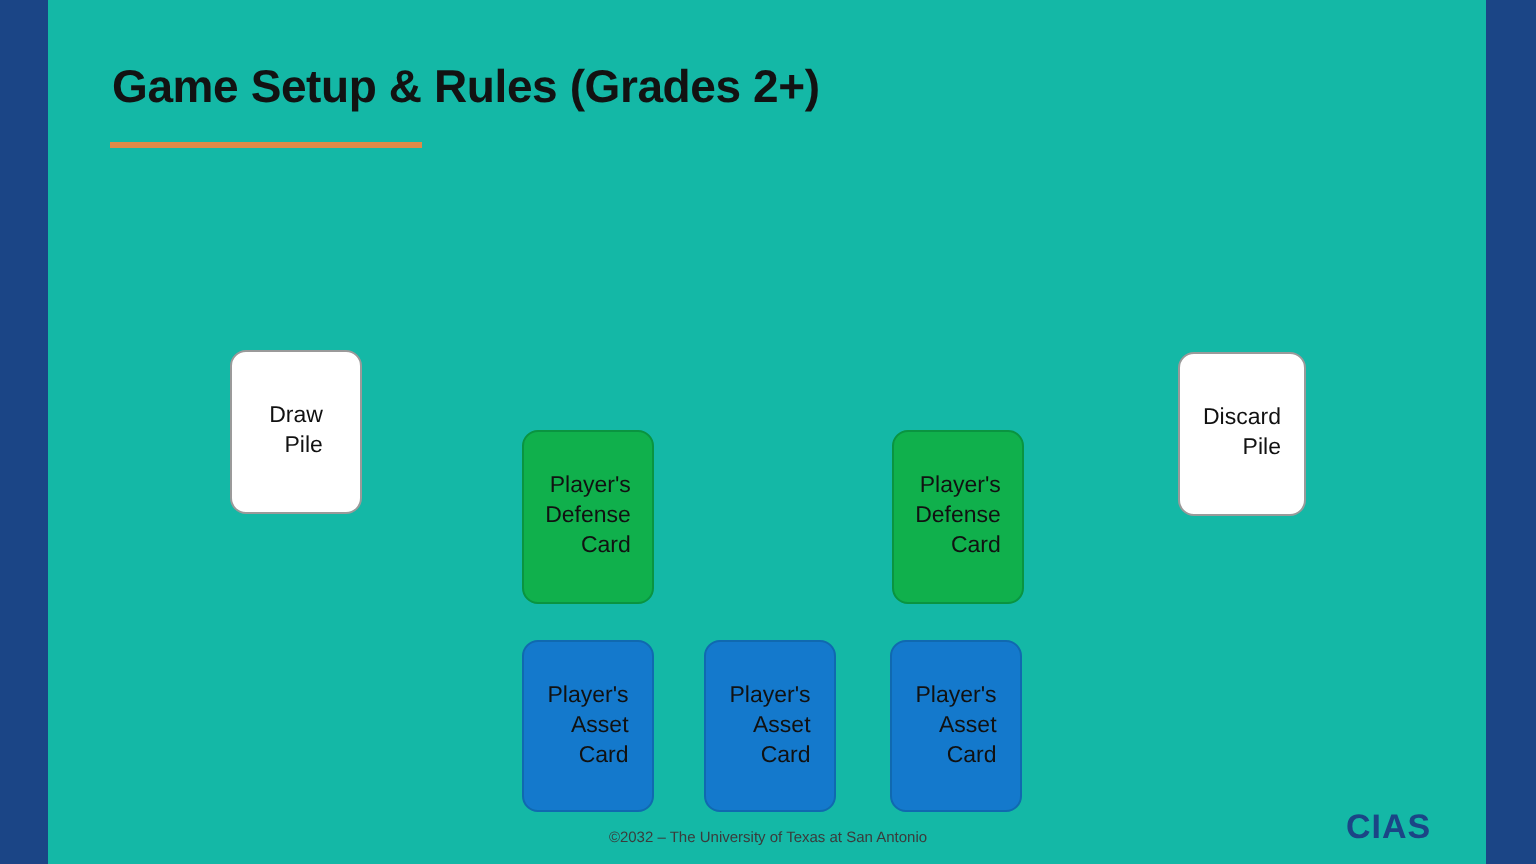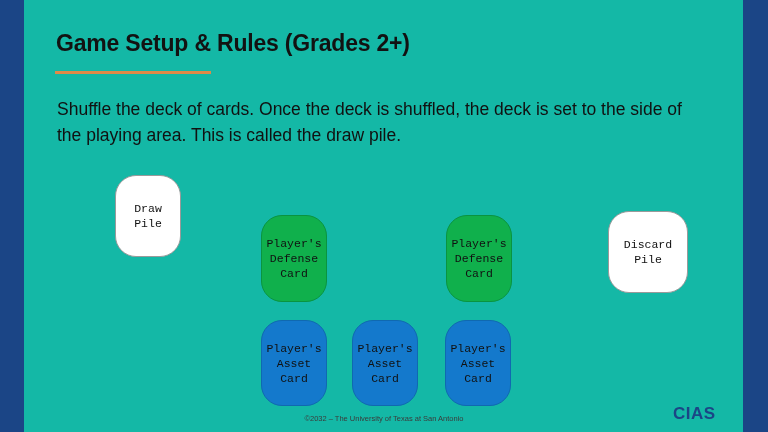--- a/index.html
+++ b/index.html
@@ -54,29 +54,28 @@
     top: 96px;
     width: 640px;
     font-size: 17.5px;
     line-height: 26px;
     color: #111111;
   }
 
   .card {
     position: absolute;
     box-sizing: border-box;
-    border-radius: 21px;
+    border-radius: 8px;
     display: flex;
     align-items: center;
     justify-content: center;
-    text-align: center;
+    text-align: right;
     font-size: 11.5px;
     line-height: 15px;
     color: #111111;
-    font-family: Liberation Mono, monospace;
   }
   .card .card-label {
     display: block;
     padding: 0 3px;
     white-space: pre-line;
   }
   .card.pile {
     background: #ffffff;
     border: 1px solid #9a9a9a;
   }
@@ -112,28 +111,27 @@
 <body>
 
 <div class="slide">
 
   <div class="edge-bar left"></div>
   <div class="edge-bar right"></div>
 
   <div class="slide-title">Game Setup &amp; Rules (Grades 2+)</div>
   <div class="title-rule"></div>
 
-  <div class="body-text">Shuffle the deck of cards. Once the deck is shuffled, the deck is set to the side of the playing area. This is called the draw pile.</div>
 
   <div class="card pile" style="left:115px; top:175px; width:66px; height:82px;">
     <span class="card-label">Draw
 Pile</span>
   </div>
 
-  <div class="card pile" style="left:608px; top:176px; width:80px; height:82px;margin-top:35px;">
+  <div class="card pile" style="left:589px; top:176px; width:64px; height:82px;">
     <span class="card-label">Discard
 Pile</span>
   </div>
 
   <div class="card defense" style="left:261px; top:215px; width:66px; height:87px;">
     <span class="card-label">Player's
 Defense
 Card</span>
   </div>
 

